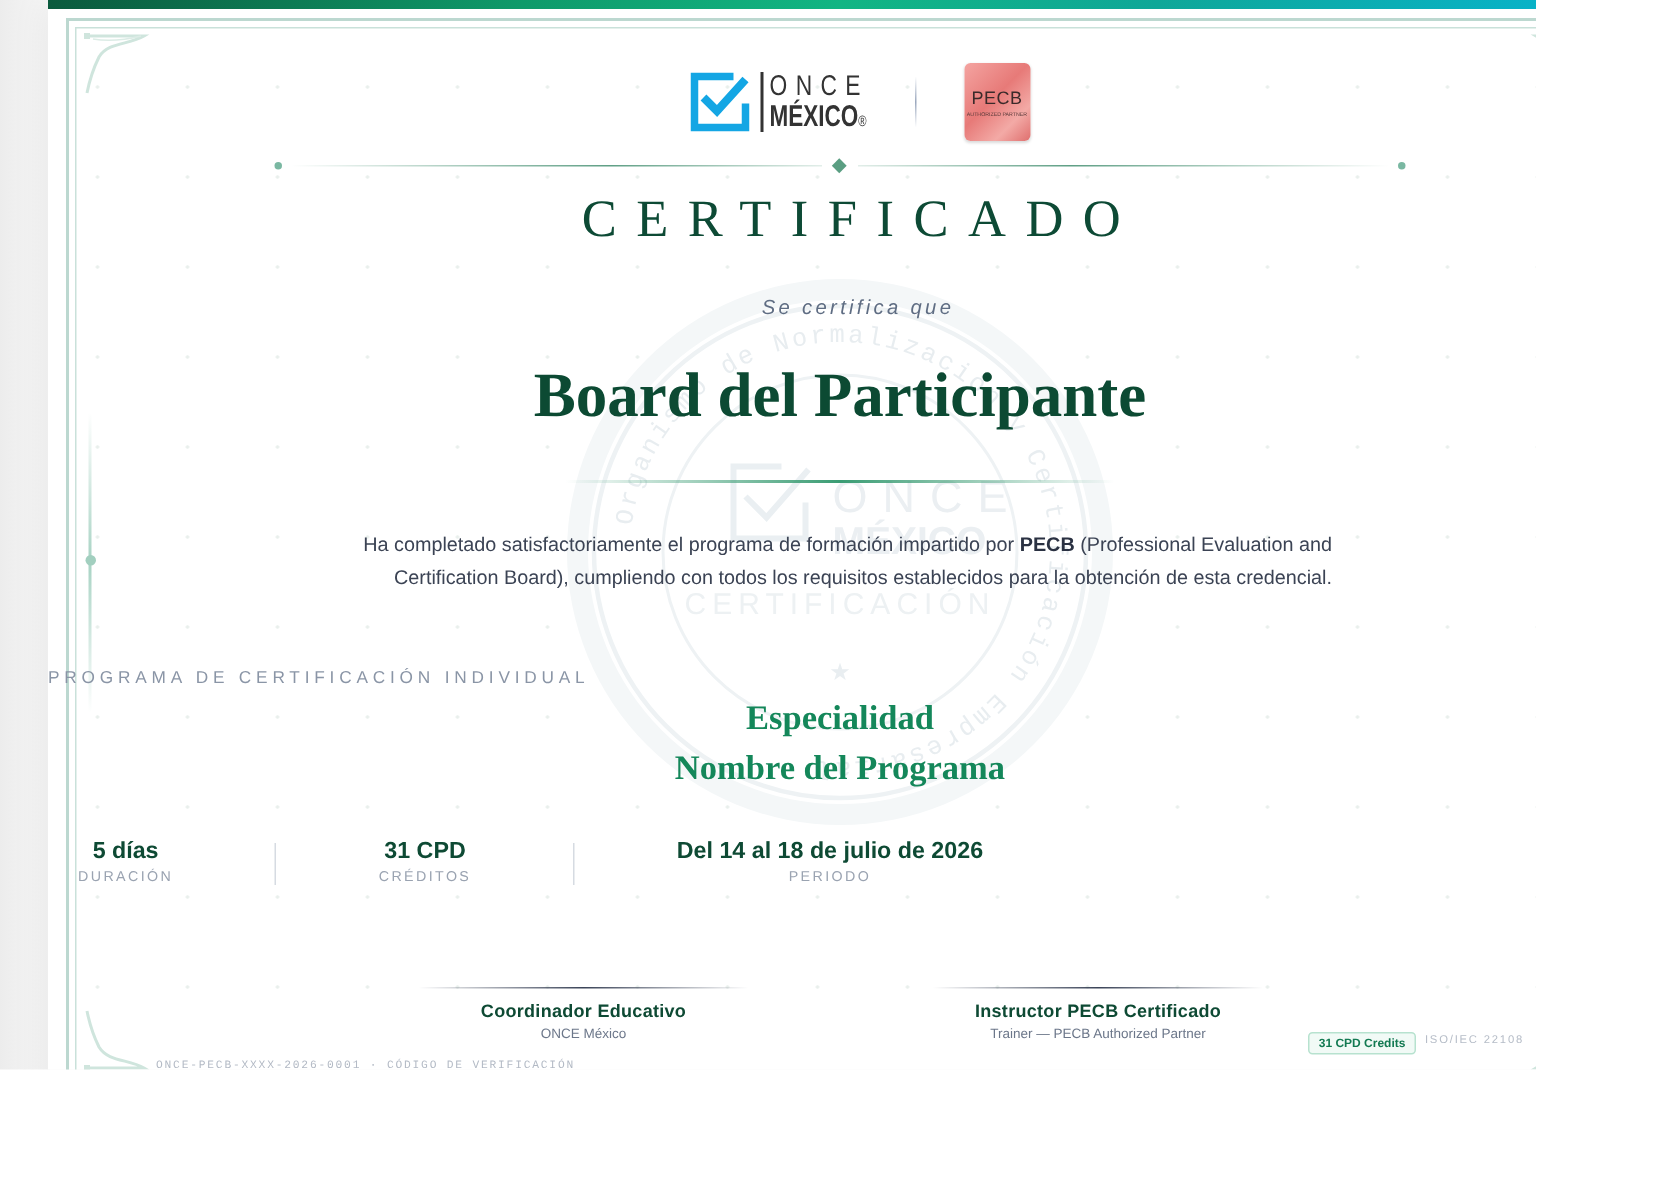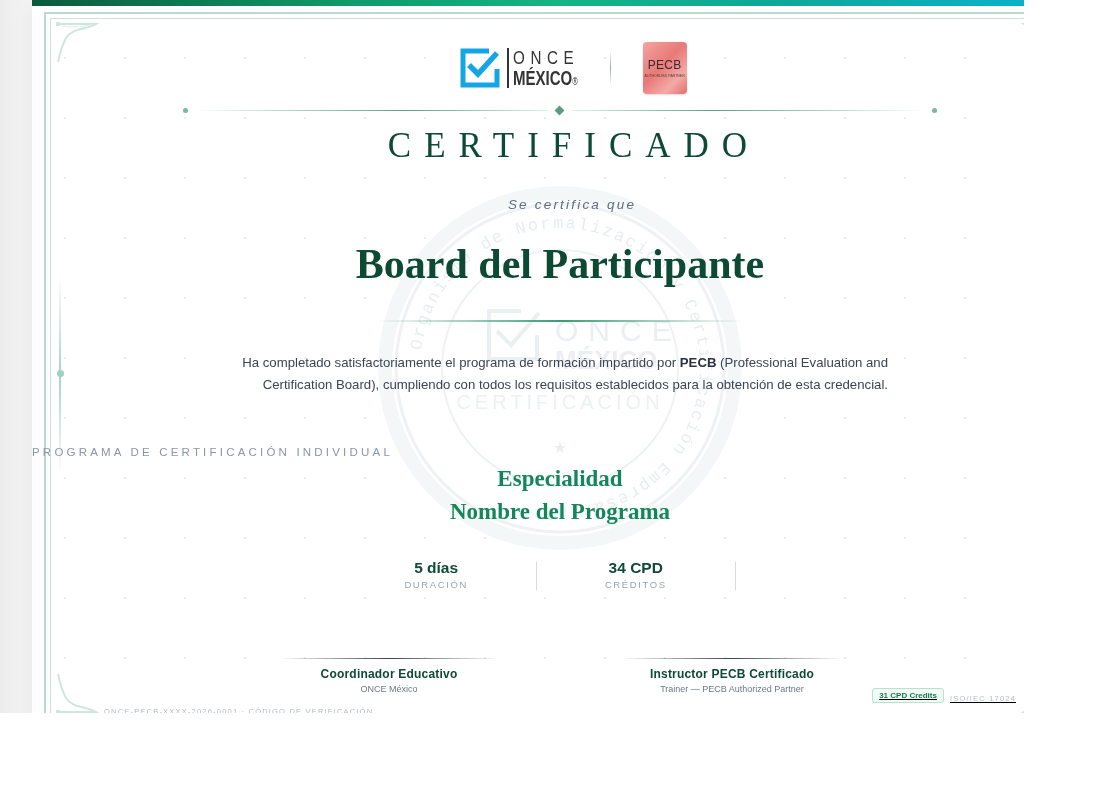--- a/index.html
+++ b/index.html
@@ -113,39 +113,39 @@
     .prog-label {
       position: absolute; left: 0; right: 0; top: 446px; 
       font-family: "Liberation Sans", sans-serif; font-size: 11.5px; letter-spacing: 3.2px; color: #8a95a6;
     }
     .prog-name {
       position: absolute; left: 0; right: 0; top: 462px; text-align: center;
       font-family: "Liberation Serif", "DejaVu Serif", serif; font-size: 23px; line-height: 33px; color: #14875a; font-weight: 700;
     }
 
     .stats {
-      position: absolute; left: 0; right: 0; top: 558px; display: flex; justify-content: center; align-items: flex-start; gap: 48px;
+      position: absolute; left: 0; right: 0; top: 558px; display: flex; align-items: flex-start; gap: 48px;
     }
     .stat { display: flex; flex-direction: column; align-items: center; padding: 0 20px; }
     .stat .v { font-family: "Liberation Sans", sans-serif; font-weight: 700; font-size: 15.5px; color: #0e4a34; line-height: 20px; }
     .stat .k { font-family: "Liberation Sans", sans-serif; font-size: 9.5px; letter-spacing: 1.6px; color: #9aa3b1; margin-top: 1px; }
     .stat-sep { width: 1px; height: 28px; background: #d6dbe2; margin-top: 4px; }
 
     .sig { position: absolute; top: 658px; width: 220px; text-align: center; }
     .sig-left { left: 247px; }
     .sig-right { left: 590px; }
     .sig .line { height: 1px; width: 100%; background: linear-gradient(90deg, rgba(40,50,70,0), #3b4458 50%, rgba(40,50,70,0)); }
     .sig .role { font-family: "Liberation Sans", sans-serif; font-weight: 700; font-size: 12px; color: #0e4a34; margin-top: 8px; letter-spacing: 0.2px; }
     .sig .org { font-family: "Liberation Sans", sans-serif; font-size: 9px; color: #6c778a; margin-top: 3px; }
 
     .footer-code {
       position: absolute; left: 72px; top: 707px;
-      font-family: Liberation Sans, sans-serif; font-size: 7.5px; color: #b3bac5; letter-spacing: 1.2px; text-align: center;
-    }
-    .footer-right { position: absolute; right: 72px; top: 688px; display: flex; align-items: flex-end; gap: 6px; text-decoration: underline; }
+      font-family: Liberation Mono, monospace; font-size: 7.5px; color: #b3bac5; letter-spacing: 1.2px; text-align: center;
+    }
+    .footer-right { position: absolute; right: 72px; top: 688px; display: flex; align-items: flex-start; gap: 6px; }
     .cpd-pill {
       font-family: "Liberation Sans", sans-serif; font-size: 8px; color: #137a52; font-weight: 700;
       border: 1px solid #b7e2cf; border-radius: 3px; padding: 2px 6px; background: #f1faf6;
     }
     .iso { font-family: "Liberation Sans", sans-serif; font-size: 7.5px; color: #b5bcc7; letter-spacing: 1.2px; }
   </style>
 </head>
 <body>
 
 <div class="viewport">
@@ -259,36 +259,40 @@
       <div>Nombre del Programa</div>
     </div>
 
     <div class="stats">
       <div class="stat">
         <span class="v">5 días</span>
         <span class="k">DURACIÓN</span>
       </div>
       <div class="stat-sep"></div>
       <div class="stat">
-        <span class="v">34 CPD</span>
+        <span class="v">31 CPD</span>
         <span class="k">CRÉDITOS</span>
       </div>
       <div class="stat-sep"></div>
+      <div class="stat">
+        <span class="v">Del 14 al 18 de julio de 2026</span>
+        <span class="k">PERIODO</span>
+      </div>
     </div>
 
     <div class="sig sig-right">
       <div class="line"></div>
       <div class="role">Instructor PECB Certificado</div>
       <div class="org">Trainer — PECB Authorized Partner</div>
     </div>
     <div class="sig sig-left">
       <div class="line"></div>
       <div class="role">Coordinador Educativo</div>
       <div class="org">ONCE México</div>
     </div>
 
     <div class="footer-code">ONCE-PECB-XXXX-2026-0001 · CÓDIGO DE VERIFICACIÓN</div>
     <div class="footer-right">
       <span class="cpd-pill">31 CPD Credits</span>
-      <span class="iso">ISO/IEC 17024</span>
+      <span class="iso">ISO/IEC 22108</span>
     </div>
   </div>
 </div>
 
 </body></html>

